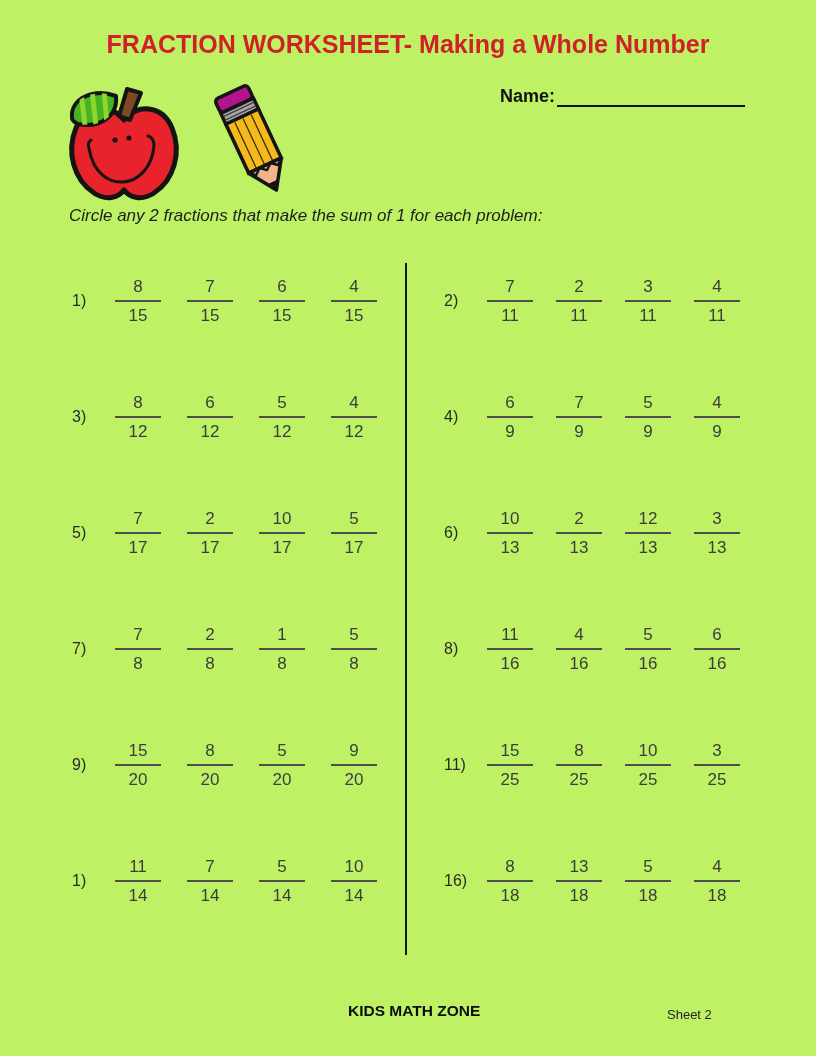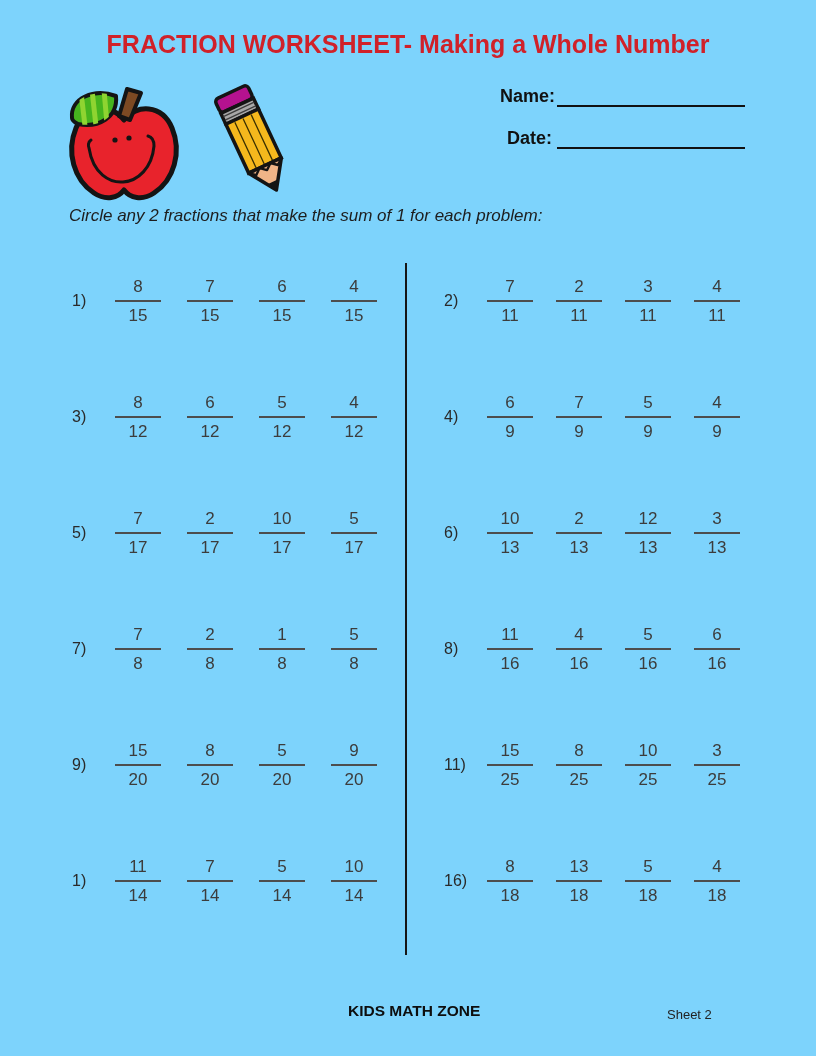--- a/index.html
+++ b/index.html
@@ -1,17 +1,17 @@
 <!DOCTYPE html>
 <html><head>
 <meta charset="utf-8">
 <style>
   html,body { margin:0; padding:0; background:#fff; }
   .page {
-    position:relative; width:816px; height:1056px; background:#7dd3fc;
+    position:relative; width:816px; height:1056px; background:#bef264;
     font-family:"Liberation Sans", sans-serif; overflow:hidden;
   }
   .title {
     position:absolute; top:30px; left:0; width:100%; margin:0;
     text-align:center; font-size:25px; font-weight:700; color:#d02129;
   }
   .clip-apple  { position:absolute; left:60px;  top:84px; overflow:visible; }
   .clip-pencil { position:absolute; left:204px; top:86px; overflow:visible; }
 
   .field-row { position:absolute; display:flex; align-items:flex-end; }
@@ -77,24 +77,20 @@
       <polygon points="32,82 50,109 68,82" fill="#f0b487" stroke="#141414" stroke-width="3.5" stroke-linejoin="round"></polygon>
       <polyline points="32,82 38,87 44,82 50,87 56,82 62,87 68,82" fill="none" stroke="#141414" stroke-width="2.4" stroke-linejoin="round"></polyline>
       <polygon points="44,100 50,109 56,100" fill="#141414"></polygon>
     </g>
   </svg>
 
   <div class="field-row name">
     <span class="field-label">Name:</span>
     <span class="field-line"></span>
   </div>
-  <div class="field-row date">
-    <span class="field-label">Date:</span>
-    <span class="field-line"></span>
-  </div>
 
   <p class="instructions">Circle any 2 fractions that make the sum of 1 for each problem:</p>
 
   <div class="divider"></div>
 
   <div class="col col-left" id="col-left">
       <div class="problem">
         <span class="pnum">1)</span>
         <span class="fraction">
           <span class="fr-num">8</span>

